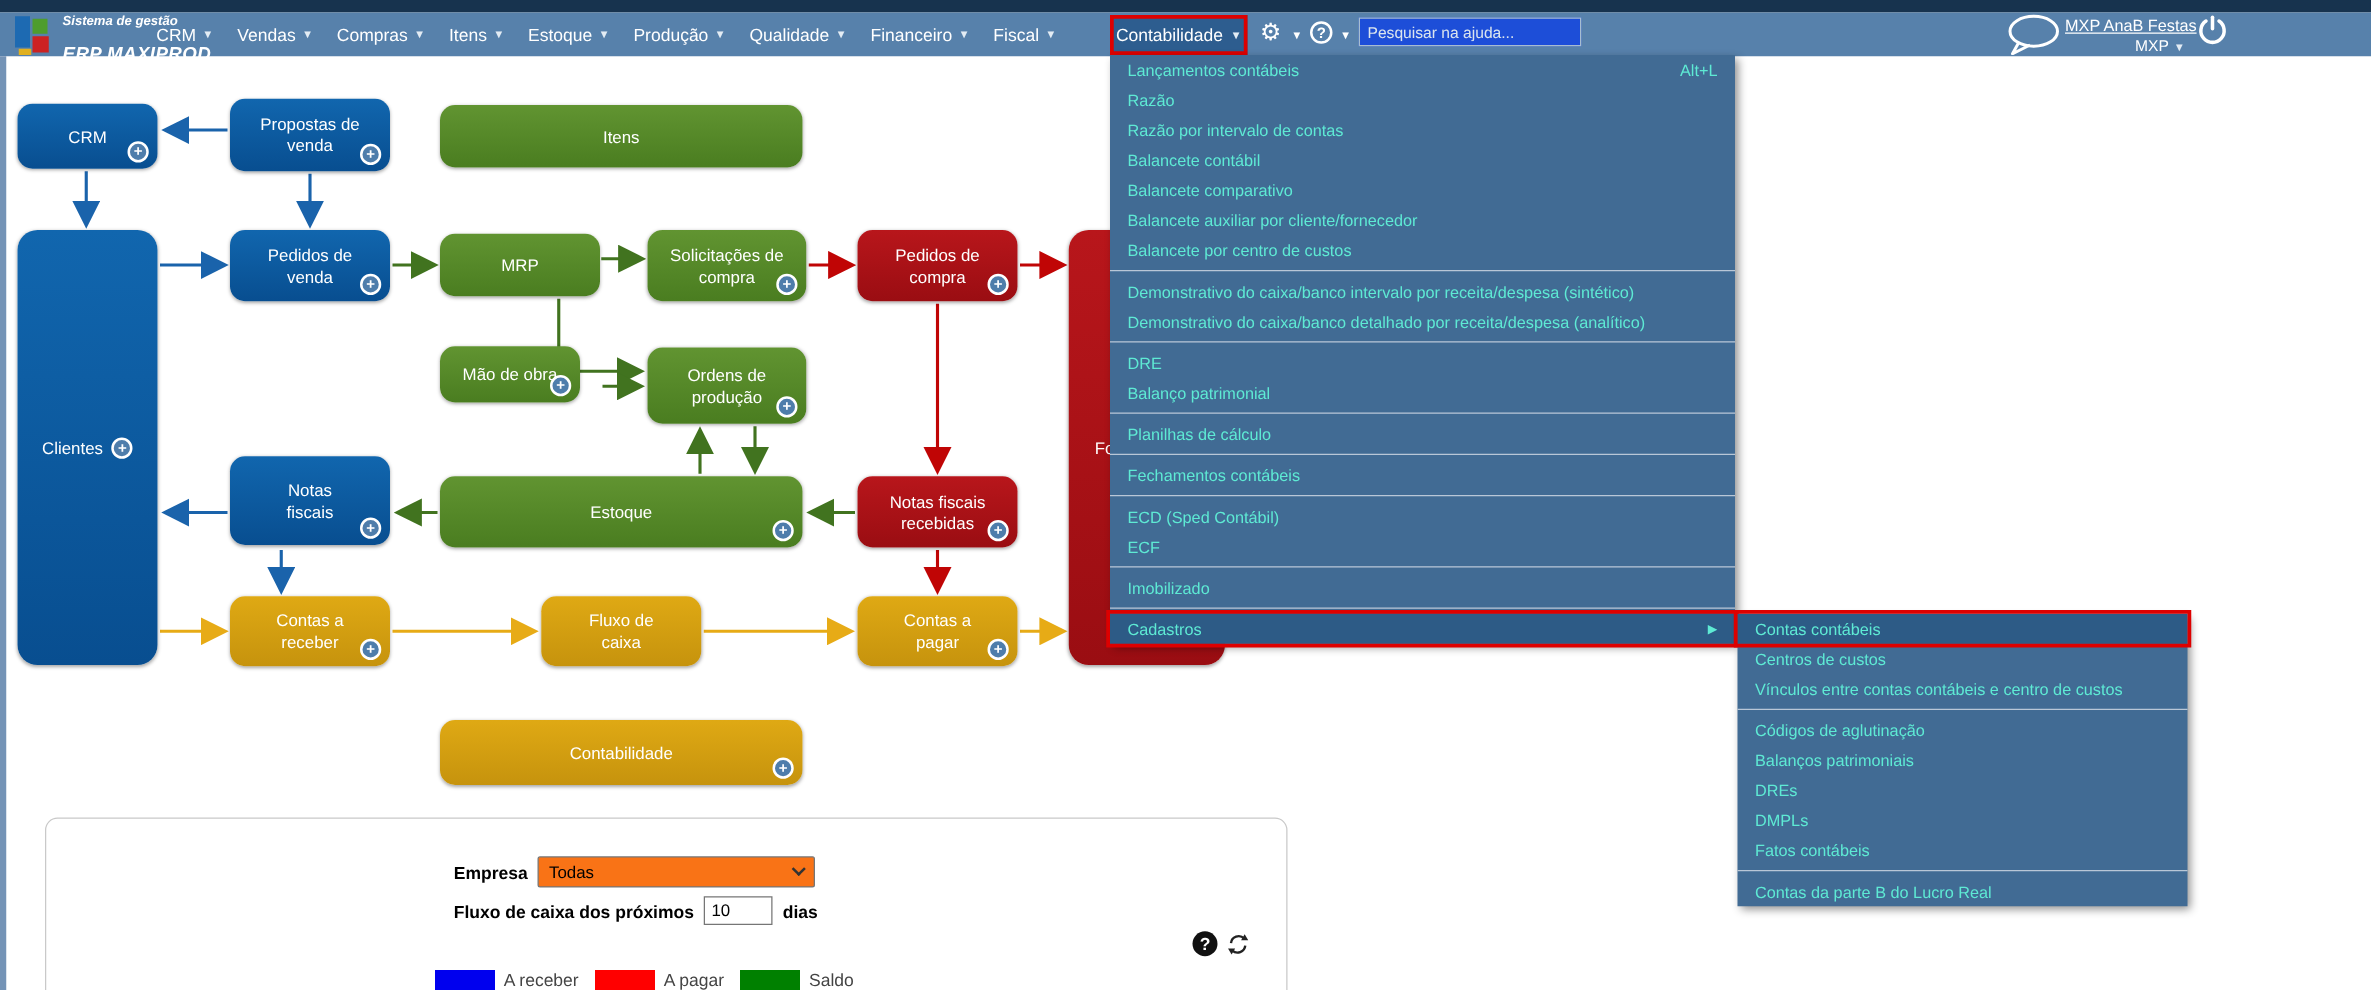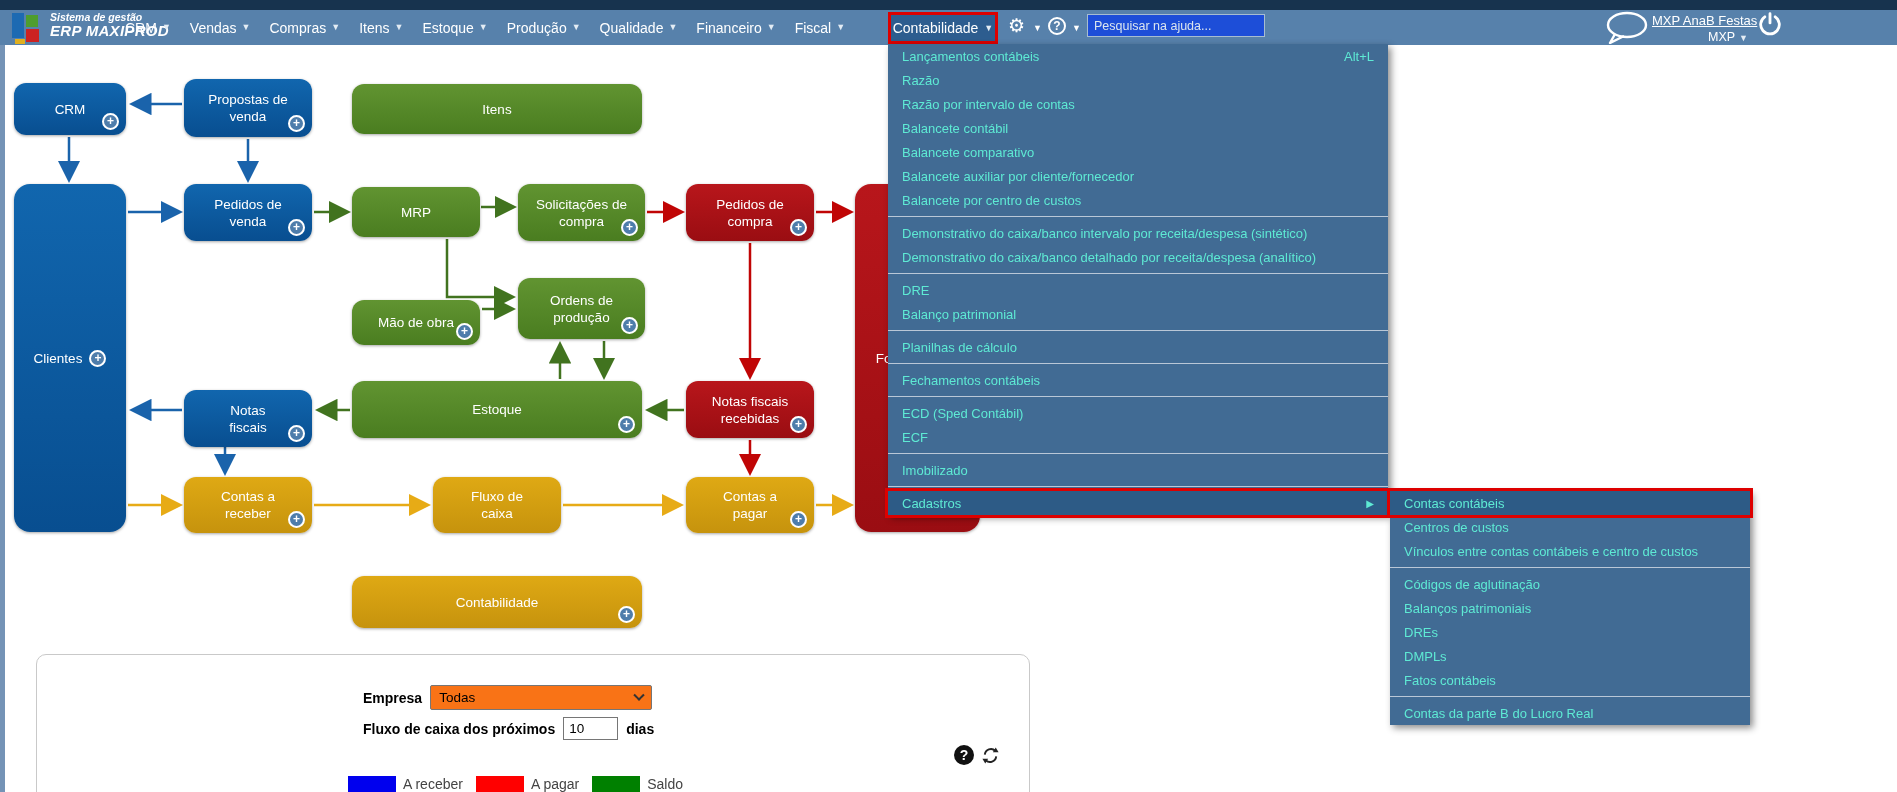--- a/index.html
+++ b/index.html
@@ -13,21 +13,21 @@
   .menubar  { position:absolute; left:0; top:10px; width:1897px; height:35px; background:#5781ab; }
   .leftstrip{ position:absolute; left:0; top:45px; width:5px; height:747px; background:#7493b6; }
 
   .logo-mosaic { position:absolute; left:10px; top:13px; width:34px; height:30px; }
   .logo-mosaic i { position:absolute; display:block; }
   .lm-blue   { left:2px;  top:0;    width:12px; height:25px; background:#1d6ab2; }
   .lm-green  { left:16px; top:2px;  width:12px; height:12px; background:#4e9d2e; }
   .lm-red    { left:16px; top:16px; width:13px; height:13px; background:#cc2222; }
   .lm-yellow { left:5px;  top:26px; width:10px; height:5px;  background:#e0b020; }
   .logo-text { position:absolute; left:50px; top:12px; color:#fff; font-style:italic; line-height:1; }
-  .logo-text .l1 { font-size:10.5px; font-weight:bold; margin-bottom:0; }
+  .logo-text .l1 { font-size:10.5px; font-weight:bold; margin-bottom:13px; }
   .logo-text .l2 { font-size:15px;  font-weight:bold; letter-spacing:.3px; }
 
   .menus { position:absolute; left:125px; top:10px; height:35px; display:flex; align-items:center; gap:19px; }
   .menu-item { display:flex; align-items:center; gap:5px; color:#fff; font-size:14px; cursor:pointer; white-space:nowrap; }
   .caret { font-size:9px; color:#e3ecf4; line-height:1; }
 
   .active-menu-btn {
     position:absolute; left:888px; top:12px; width:110px; height:32px;
     background:#2d5d8f; border:3px solid #dd0000;
     display:flex; align-items:center; justify-content:center; gap:6px;
@@ -256,24 +256,24 @@
     <div class="node green" style="left: 352px; top: 84px; width: 290px; height: 50px;"><span>Itens</span></div>
     <div class="node blue tall" style="left: 14px; top: 184px; width: 112px; height: 348px;"><span>Clientes</span><span class="plus">+</span></div>
     <div class="node blue" style="left: 184px; top: 184px; width: 128px; height: 57px;"><span>Pedidos de
 venda</span><span class="plus">+</span></div>
     <div class="node green" style="left: 352px; top: 187px; width: 128px; height: 50px;"><span>MRP</span></div>
     <div class="node green" style="left: 518px; top: 184px; width: 127px; height: 57px;"><span>Solicitações de
 compra</span><span class="plus">+</span></div>
     <div class="node red" style="left: 686px; top: 184px; width: 128px; height: 57px;"><span>Pedidos de
 compra</span><span class="plus">+</span></div>
     <div class="node red tall" style="left: 855px; top: 184px; width: 125px; height: 348px;"><span>Fornecedores</span></div>
-    <div class="node green" style="left: 352px; top: 300px; width: 128px; height: 45px;"><span>Mão de obra</span><span class="plus">+</span></div>
+    <div class="node green" style="left: 352px; top: 277px; width: 112px; height: 45px;"><span>Mão de obra</span><span class="plus">+</span></div>
     <div class="node green" style="left: 518px; top: 278px; width: 127px; height: 61px;"><span>Ordens de
 produção</span><span class="plus">+</span></div>
-    <div class="node blue" style="left: 184px; top: 390px; width: 128px; height: 57px;"><span>Notas
+    <div class="node blue" style="left: 184px; top: 365px; width: 128px; height: 71px;"><span>Notas
 fiscais</span><span class="plus">+</span></div>
     <div class="node green" style="left: 352px; top: 381px; width: 290px; height: 57px;"><span>Estoque</span><span class="plus">+</span></div>
     <div class="node red" style="left: 686px; top: 381px; width: 128px; height: 57px;"><span>Notas fiscais
 recebidas</span><span class="plus">+</span></div>
     <div class="node gold" style="left: 184px; top: 477px; width: 128px; height: 56px;"><span>Contas a
 receber</span><span class="plus">+</span></div>
     <div class="node gold" style="left: 433px; top: 477px; width: 128px; height: 56px;"><span>Fluxo de
 caixa</span></div>
     <div class="node gold" style="left: 686px; top: 477px; width: 128px; height: 56px;"><span>Contas a
 pagar</span><span class="plus">+</span></div>

